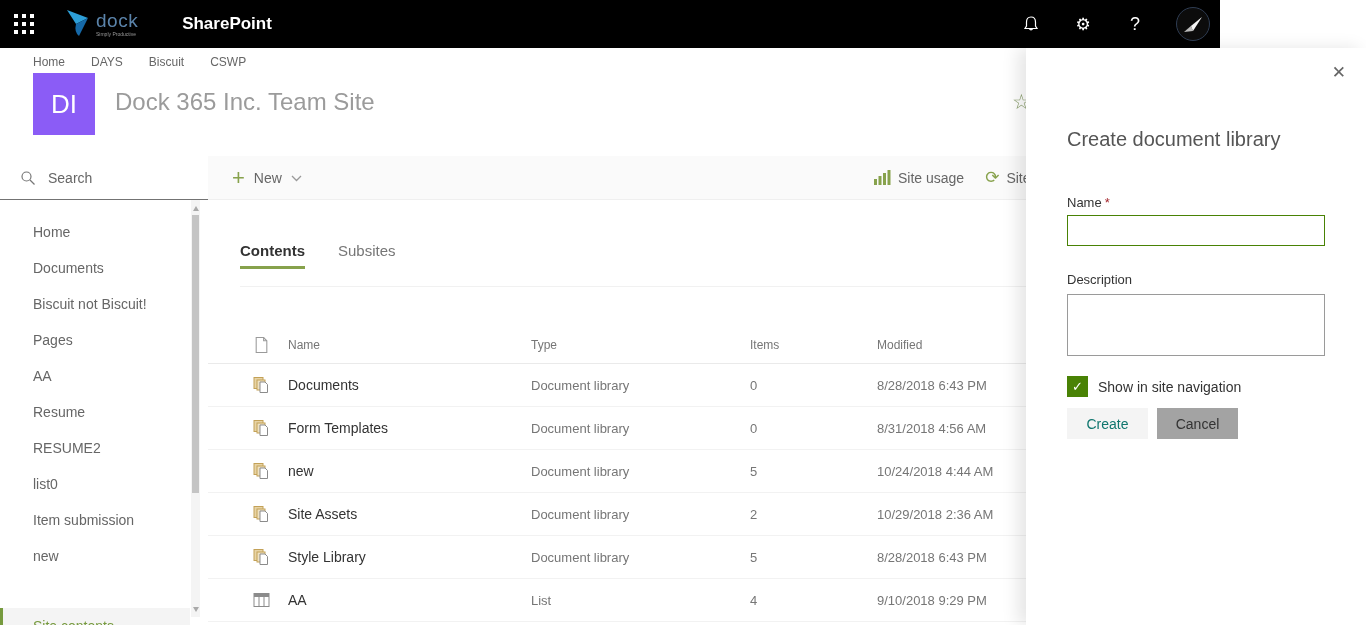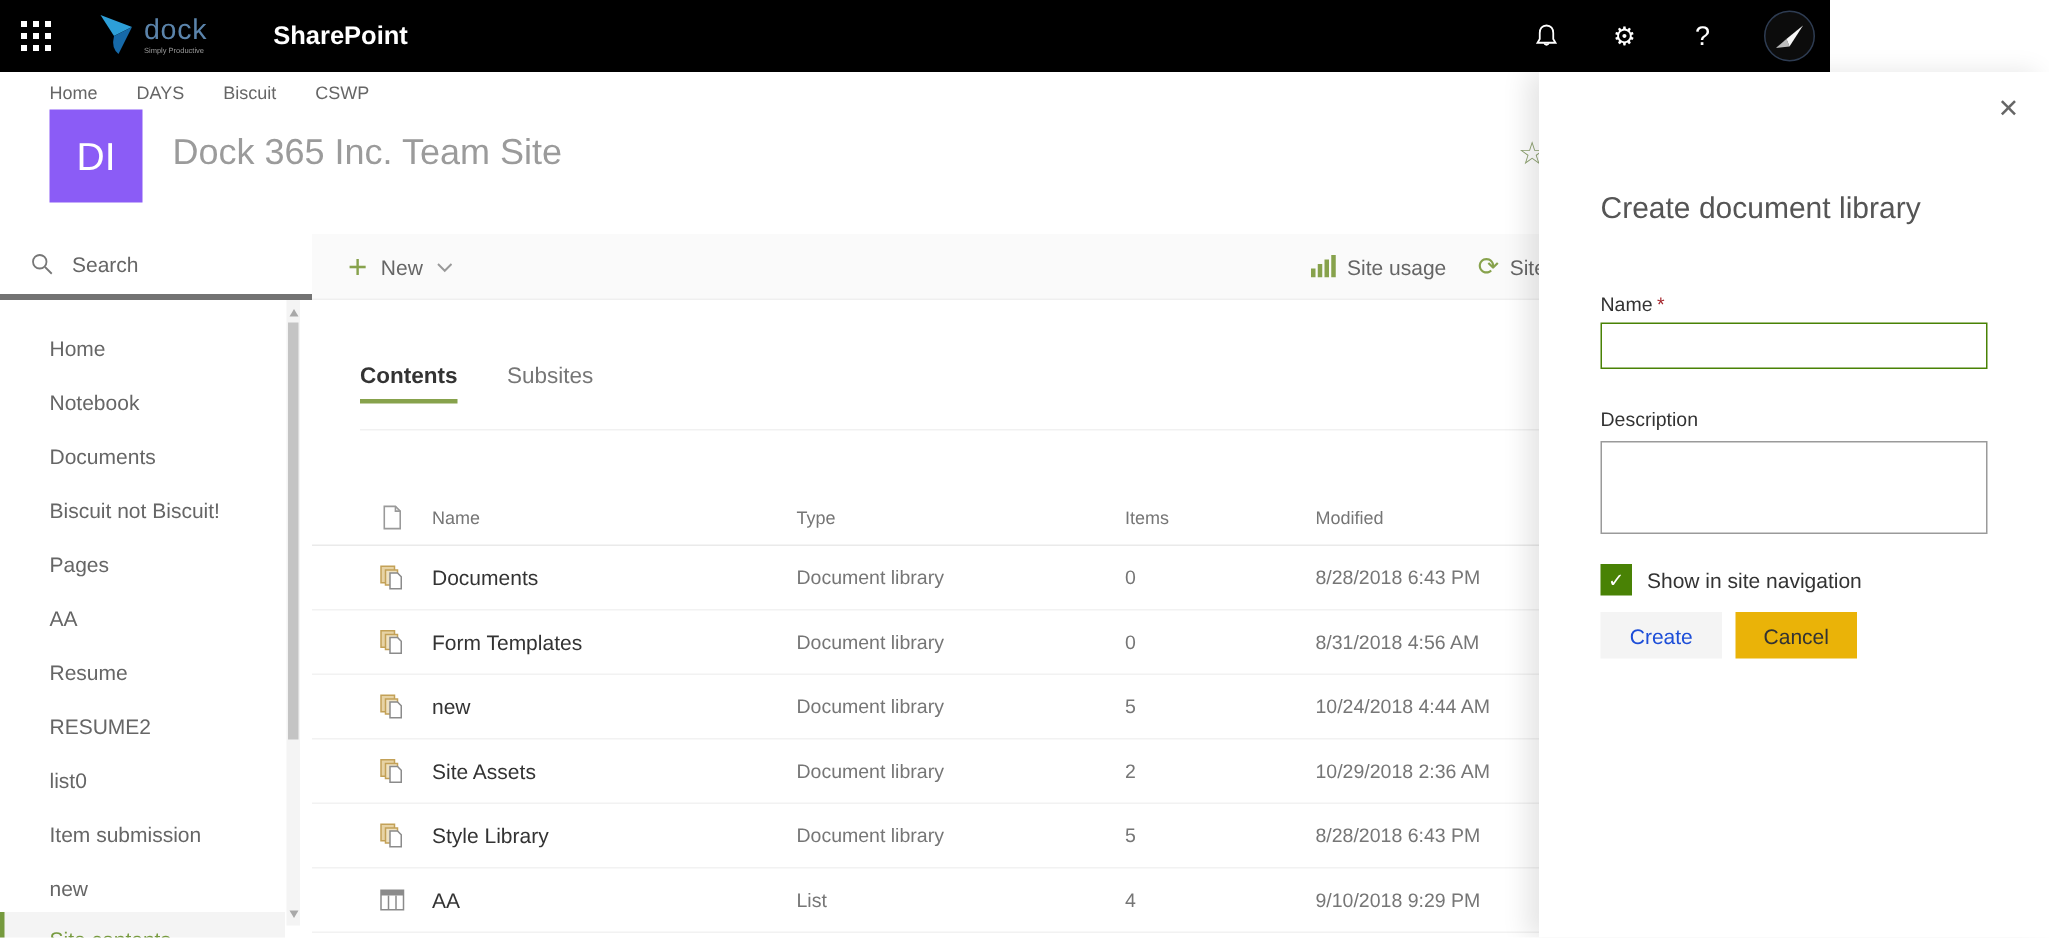--- a/index.html
+++ b/index.html
@@ -30,21 +30,21 @@
   .breadcrumb { position:absolute; left:33px; top:48px; height:28px; display:flex; align-items:center; gap:26px;
                 font-size:12px; color:#666; }
   .breadcrumb span { cursor:pointer; }
   .site-logo { position:absolute; left:33px; top:73px; width:62px; height:62px; background:#8b5cf6;
                color:#fff; display:flex; align-items:center; justify-content:center; font-size:26px; font-weight:300; }
   .site-title { position:absolute; left:115px; top:88px; font-size:24px; font-weight:300; color:#9b9b9b; }
   .follow-star { position:absolute; left:1012px; top:90px; font-size:21px; color:#8fa372; z-index:1; }
 
   
   .sidebar-search { position:absolute; left:0; top:156px; width:208px; height:44px;
-                    border-bottom:4px solid #737373; display:flex; align-items:center; padding-left:20px; background:#fff; }
+                    border-bottom:1px solid #737373; display:flex; align-items:center; padding-left:20px; background:#fff; }
   .search-glyph { width:16px; height:16px; flex:0 0 16px; }
   .search-input { border:none; outline:none; font-size:14px; color:#666; width:140px; margin-left:10px; background:transparent; }
   .search-input::placeholder { color:#666; opacity:1; }
   .nav { position:absolute; left:0; top:200px; width:190px; padding-top:14px; background:#fff; }
   .nav-item { height:36px; display:flex; align-items:center; padding-left:33px; font-size:14px; color:#666; cursor:pointer; white-space:nowrap; }
   .nav-active { position:absolute; left:0; top:608px; width:190px; height:36px; background:#f4f4f4;
                 border-left:3px solid #769a3e; display:flex; align-items:center; padding-left:30px;
                 font-size:14px; color:#769a3e; cursor:pointer; }
   .side-scrollbar { position:absolute; left:191px; top:200px; width:9px; height:417px; background:#f4f4f4; cursor:pointer; }
   .sb-arrow-up, .sb-arrow-down { position:absolute; left:0; width:9px; height:12px; display:flex; align-items:center; justify-content:center; }
@@ -94,22 +94,22 @@
   .desc-label { top:224px; }
   .desc-input { position:absolute; left:41px; top:246px; width:258px; height:62px; border:1px solid #9a9a9a;
                 outline:none; font-size:14px; padding:6px 8px; color:#333; resize:none; background:#fff; font-family:"Liberation Sans",sans-serif; }
   .cb-row { position:absolute; left:41px; top:328px; display:flex; align-items:center; cursor:pointer; }
   .cb-box { width:21px; height:21px; background:#498205; color:#fff; display:flex; align-items:center; justify-content:center;
             font-size:13px; flex:0 0 21px; }
   .cb-label { margin-left:10px; font-size:14px; color:#333; }
   .panel-btns { position:absolute; left:41px; top:360px; display:flex; gap:9px; }
   .btn { height:31px; min-width:81px; border:none; font-size:14px; font-family:"Liberation Sans",sans-serif;
          display:flex; align-items:center; justify-content:center; padding:0 16px; }
-  .btn-create { background:#f4f4f4; color:#1d4ed8; cursor:default; }
-  .btn-cancel { background:#eab308; color:#333; cursor:pointer; }
+  .btn-create { background:#f4f4f4; color:#0f766e; cursor:default; }
+  .btn-cancel { background:#a3a3a3; color:#333; cursor:pointer; }
 </style>
 </head>
 <body>
 
 <div class="topbar">
   <div class="waffle">
     <div class="waffle-grid">
       <span></span>
         <span></span>
         <span></span>
@@ -169,21 +169,20 @@
 <div class="sidebar-search">
   <svg class="search-glyph" viewBox="0 0 16 16" fill="none" stroke="#777" stroke-width="1.2">
     <circle cx="6.5" cy="6.5" r="4.5"></circle>
       <line x1="10" y1="10" x2="14.5" y2="14.5"></line>
   </svg>
   <input class="search-input" type="text" placeholder="Search" style="">
 </div>
 
 <nav class="nav">
   <div class="nav-item">Home</div>
-  <div class="nav-item">Notebook</div>
   <div class="nav-item">Documents</div>
   <div class="nav-item">Biscuit not Biscuit!</div>
   <div class="nav-item">Pages</div>
   <div class="nav-item">AA</div>
   <div class="nav-item">Resume</div>
   <div class="nav-item">RESUME2</div>
   <div class="nav-item">list0</div>
   <div class="nav-item">Item submission</div>
   <div class="nav-item">new</div>
 </nav>

